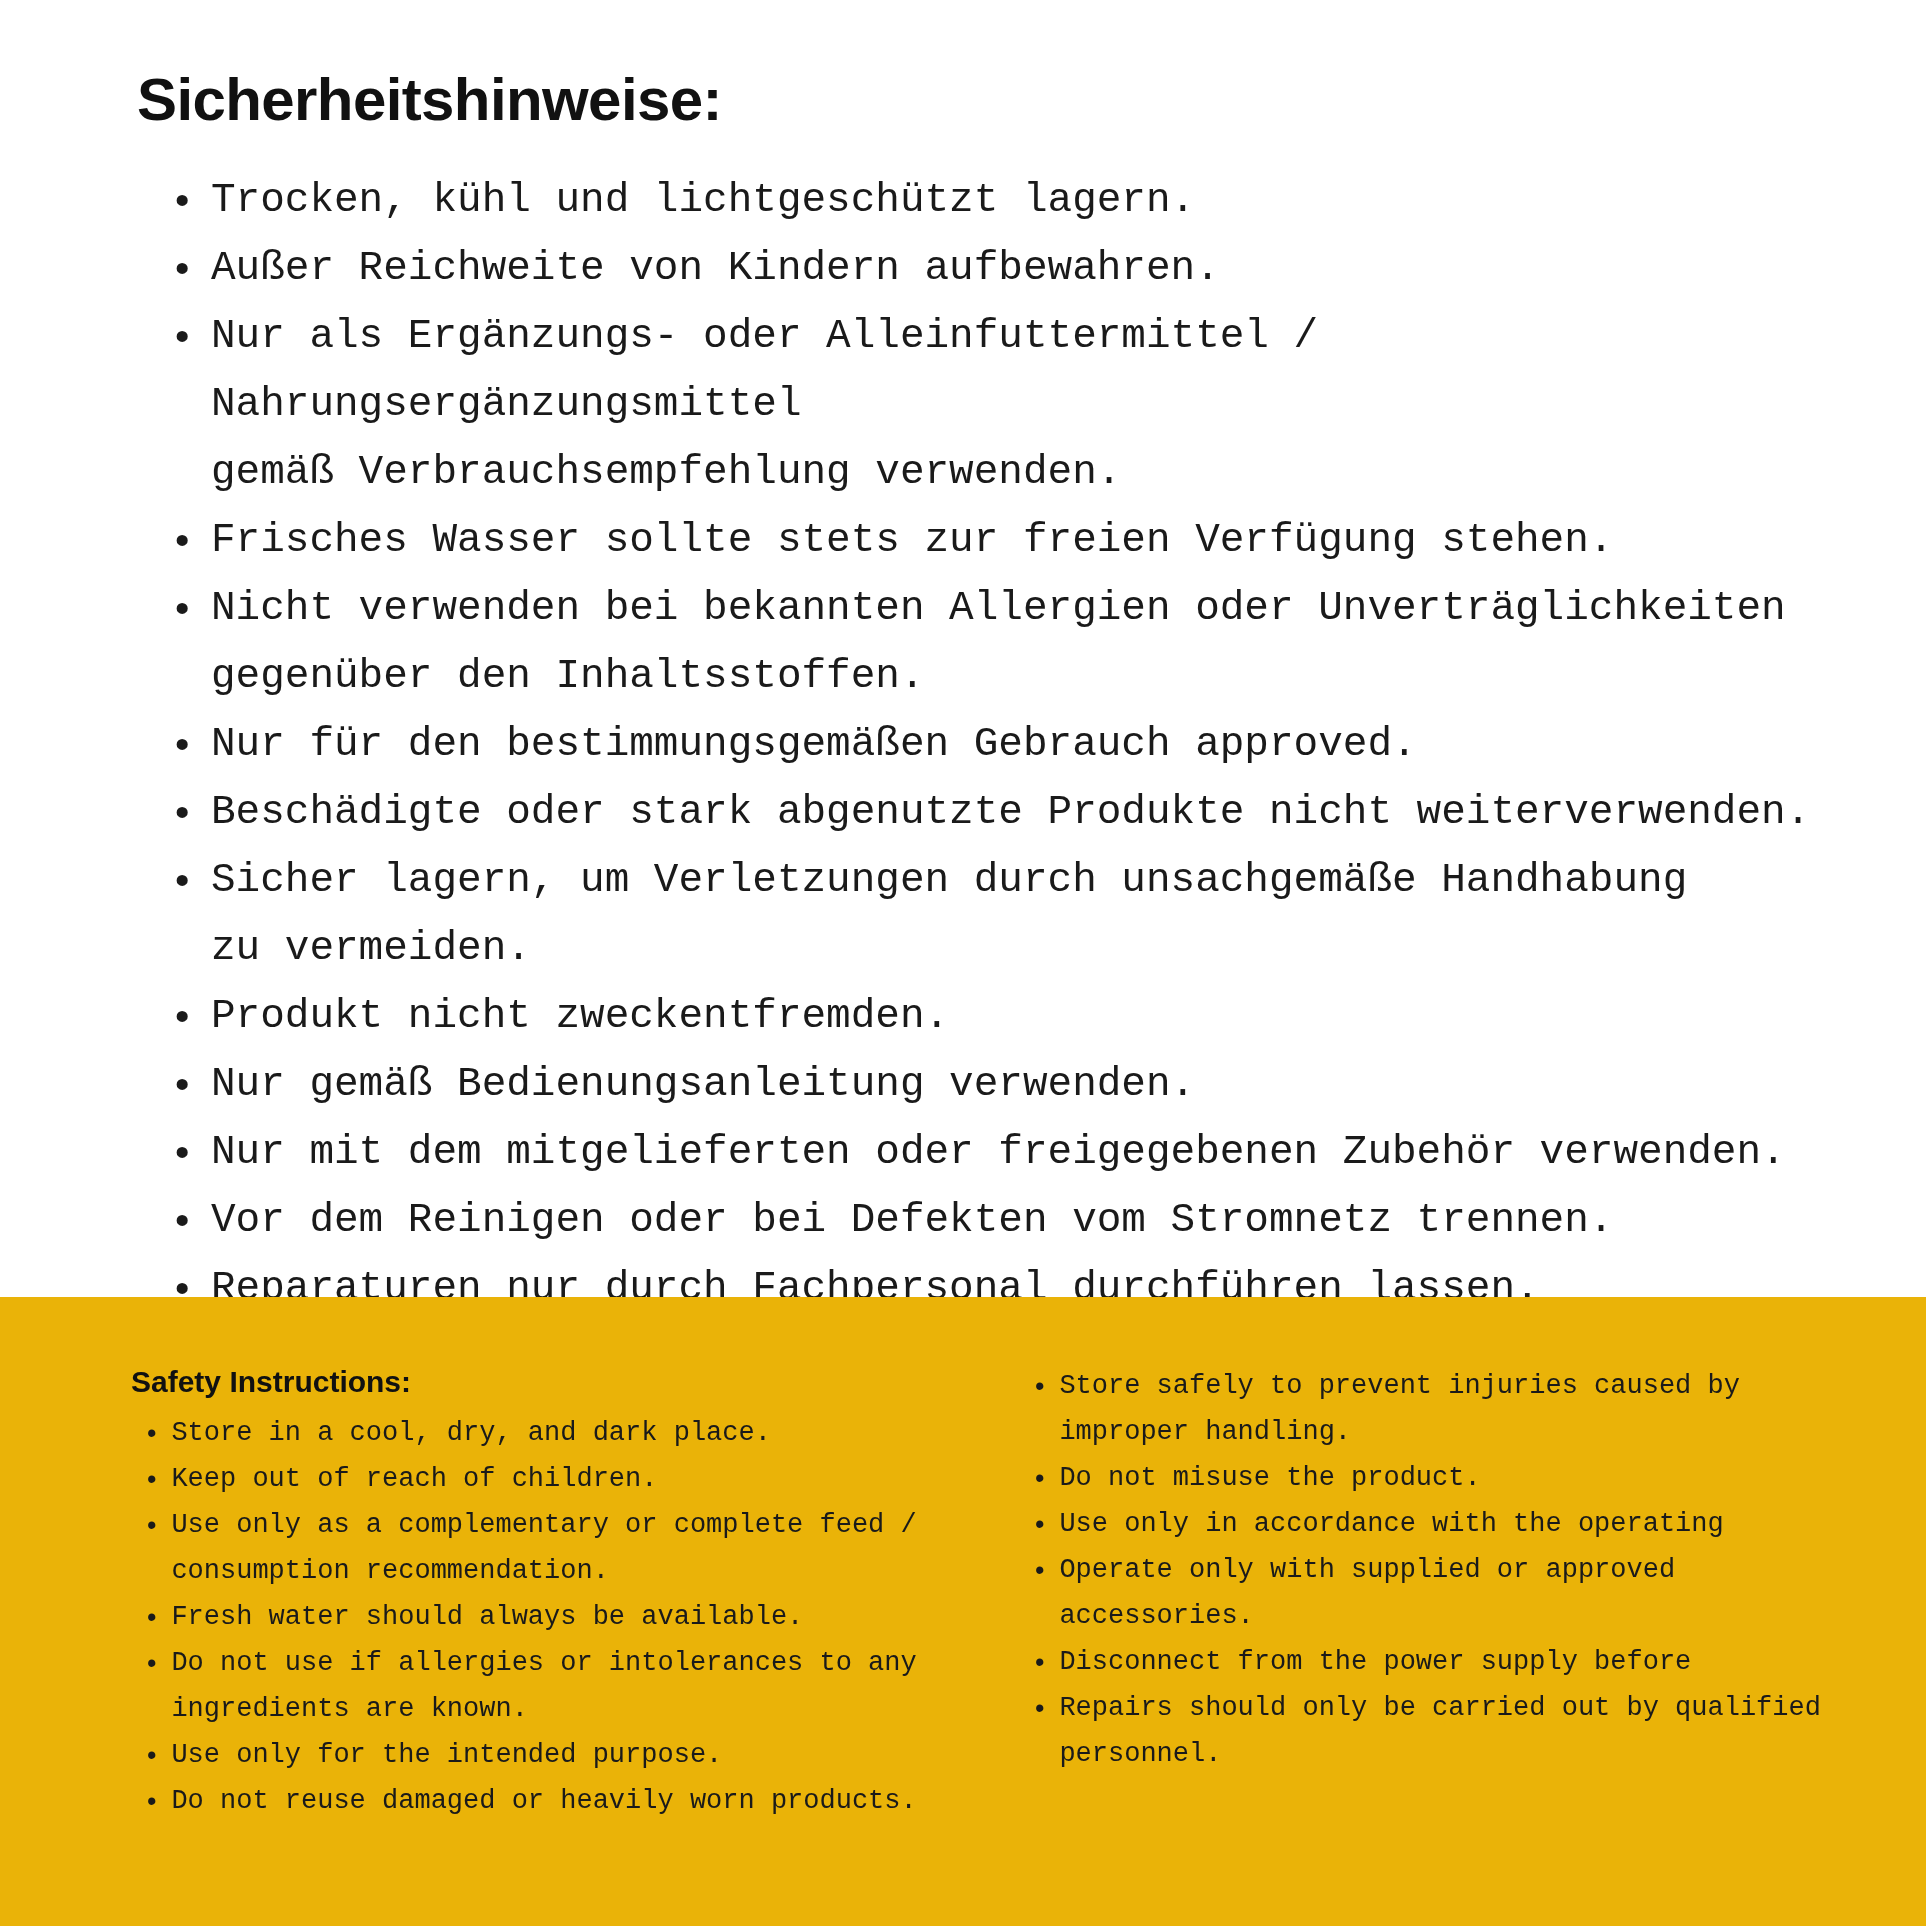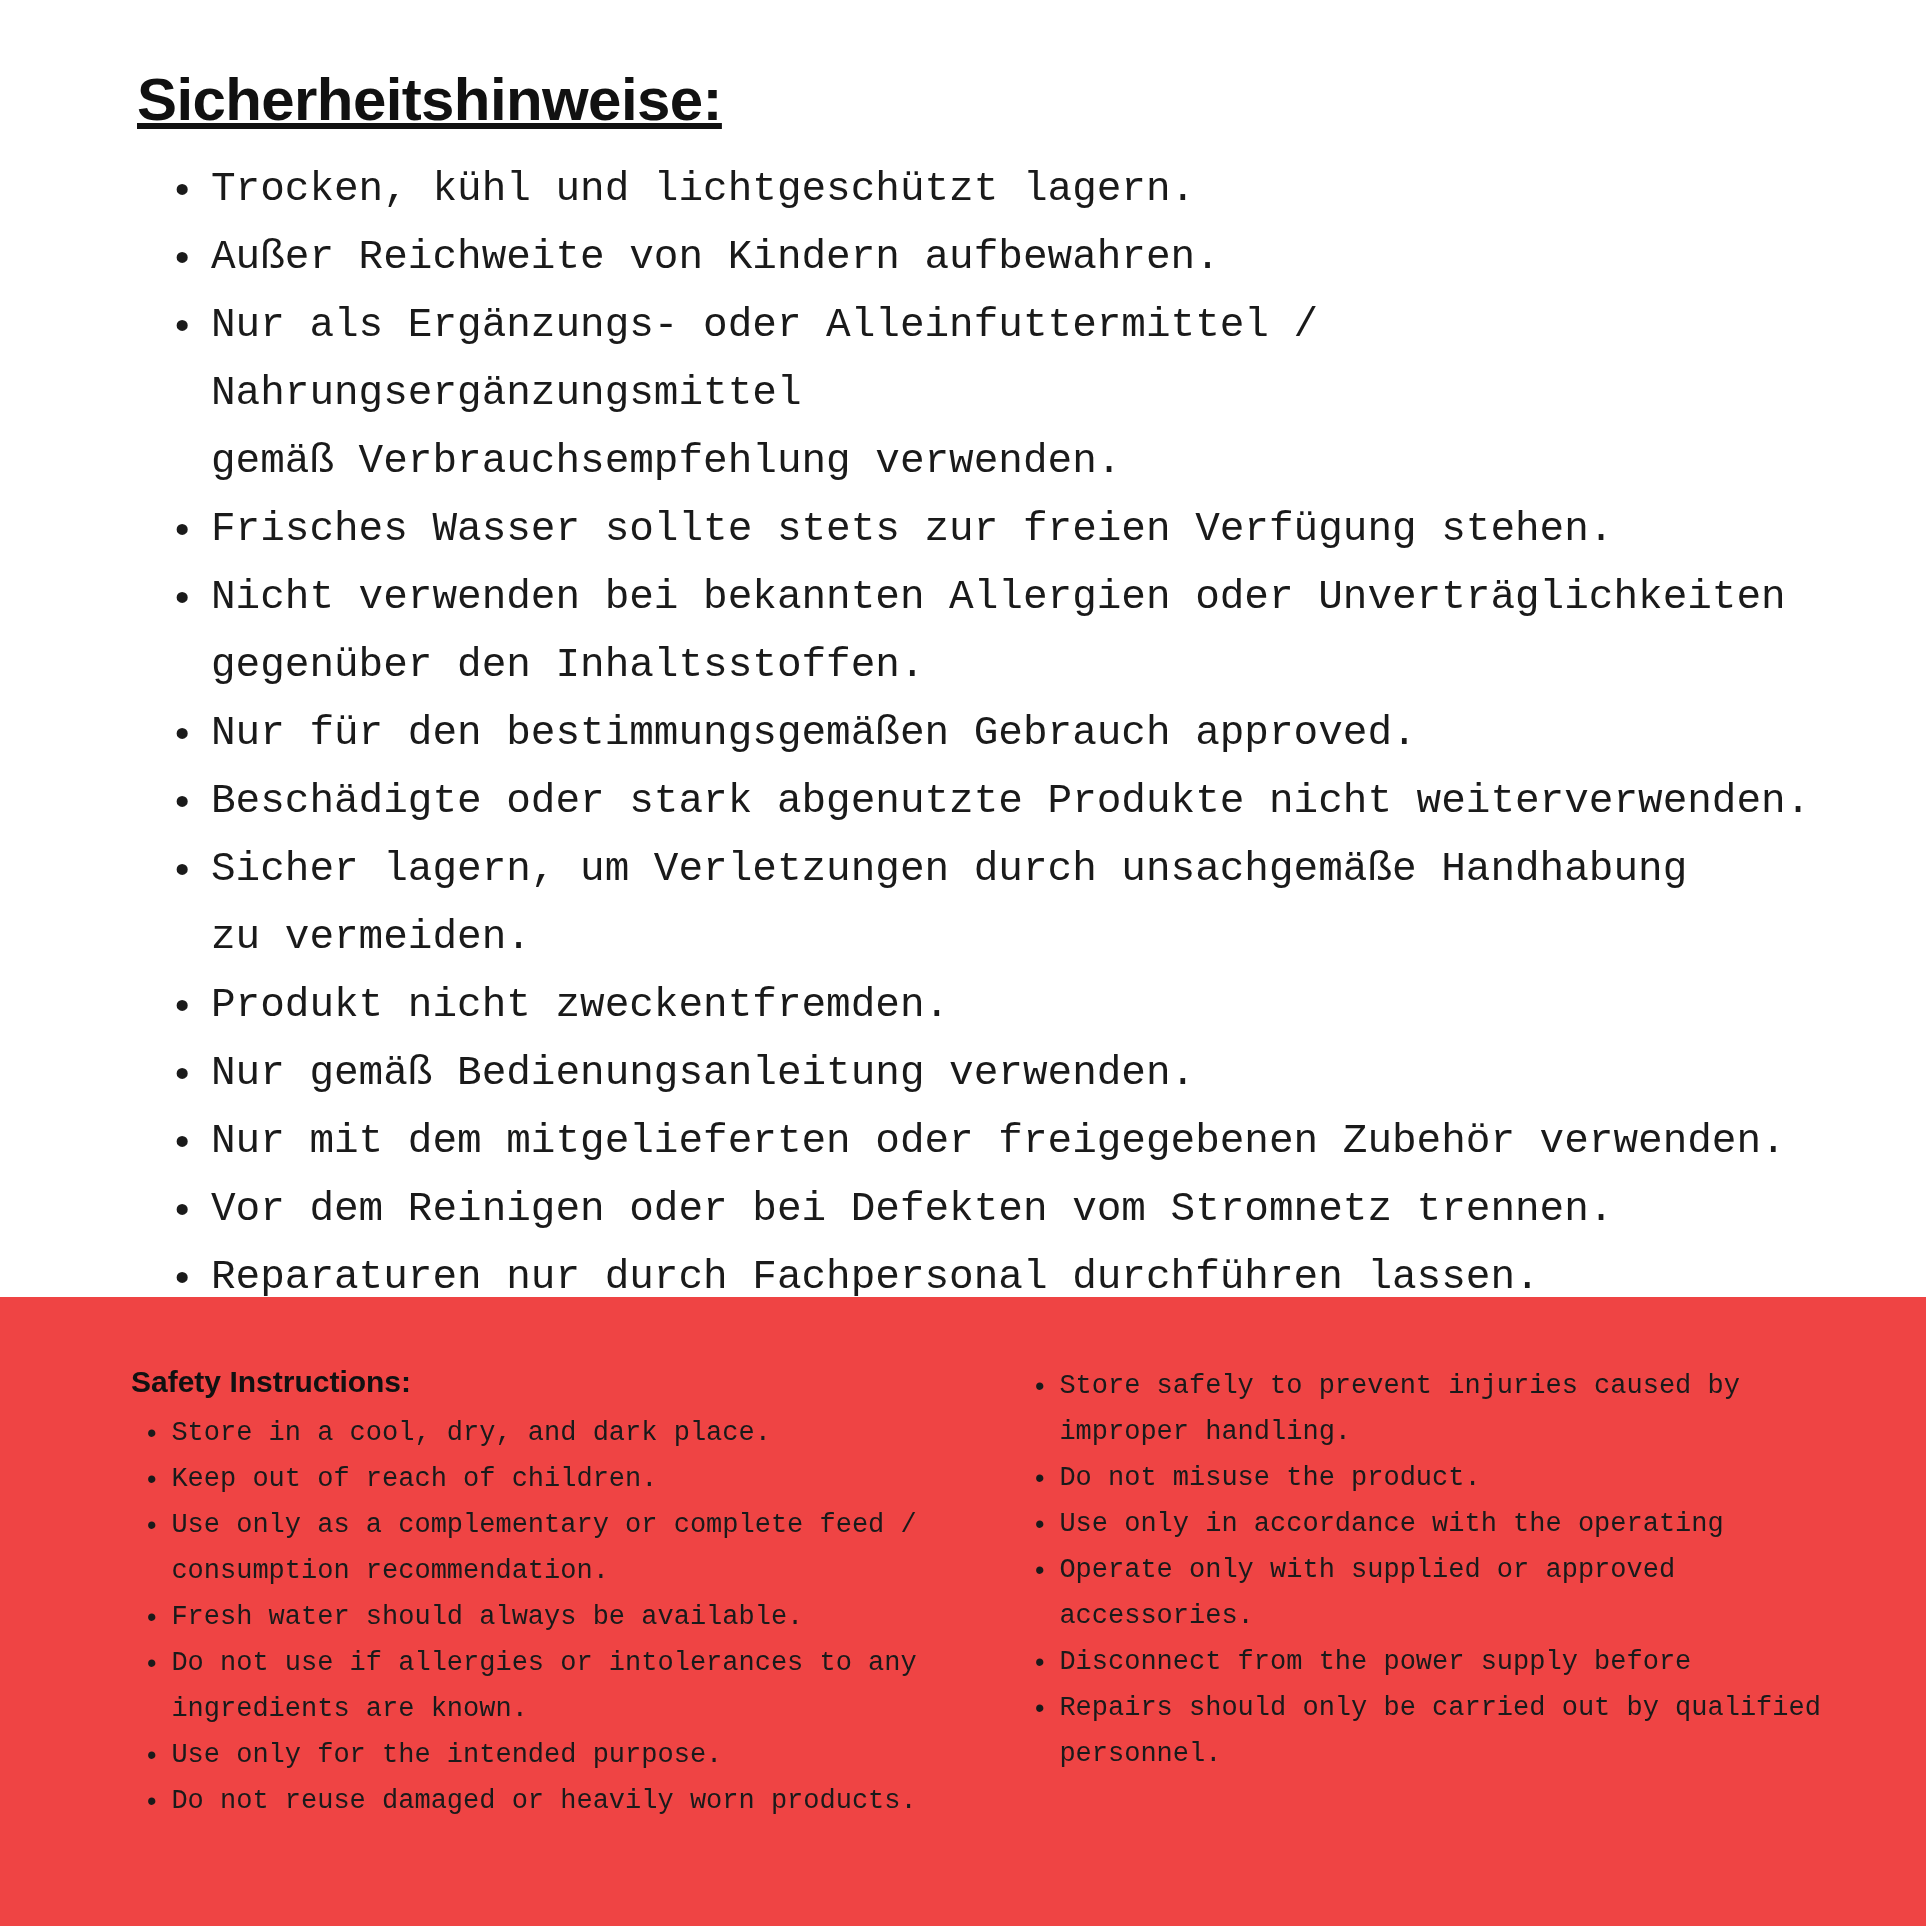--- a/index.html
+++ b/index.html
@@ -16,27 +16,26 @@
     overflow: hidden;
   }
 
   
   .german-section {
     position: absolute;
     top: 0; left: 0;
     width: 1926px;
   }
   .german-title {
-    margin: 64px 0 19px 137px;
+    margin: 64px 0 30px 137px;
     font-size: 60px;
     line-height: 72px;
     font-weight: 700;
     letter-spacing: -0.6px;
     color: #111111;
-    text-decoration: underline;
   }
   .german-list {
     list-style: none;
     margin: 0;
     padding: 0 90px 0 175px;
     font-size: 41px;
     line-height: 68px;
     color: #1a1a1a;
   }
   li { display: flex; align-items: flex-start; }
@@ -47,21 +46,21 @@
   .item-text { flex: 1; font-family: Liberation Mono, monospace; }
   .ln { display: block; }
 
   
   .english-section {
     position: absolute;
     left: 0;
     top: 1297px;
     width: 1926px;
     height: 629px;
-    background: #ef4444;
+    background: #eab308;
   }
   .columns {
     display: flex;
     padding-top: 66px;
   }
   .col-left {
     width: 888px;
     margin-left: 131px;
     flex: 0 0 auto;
   }

